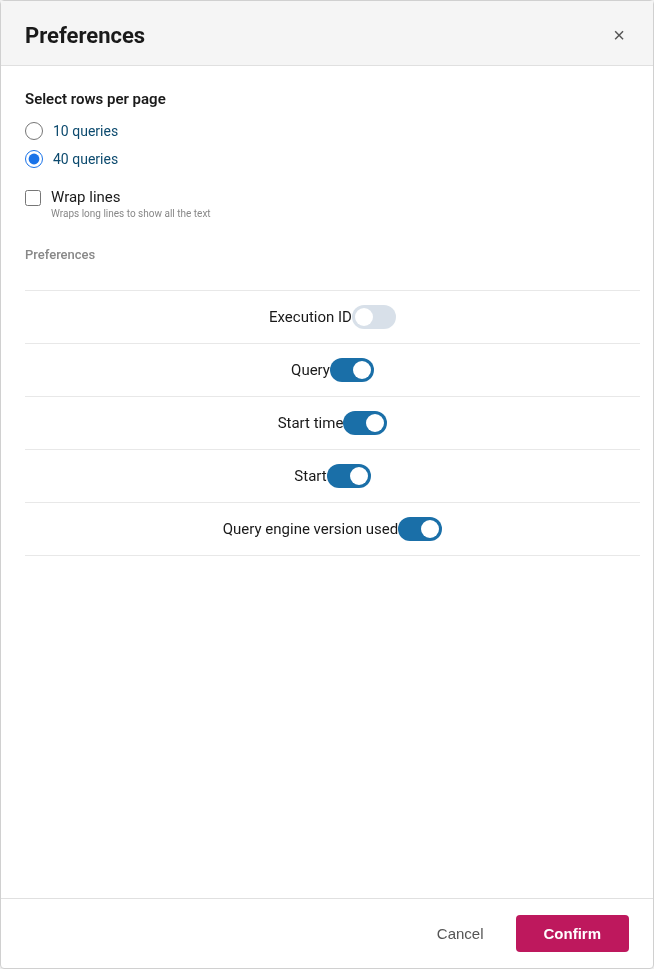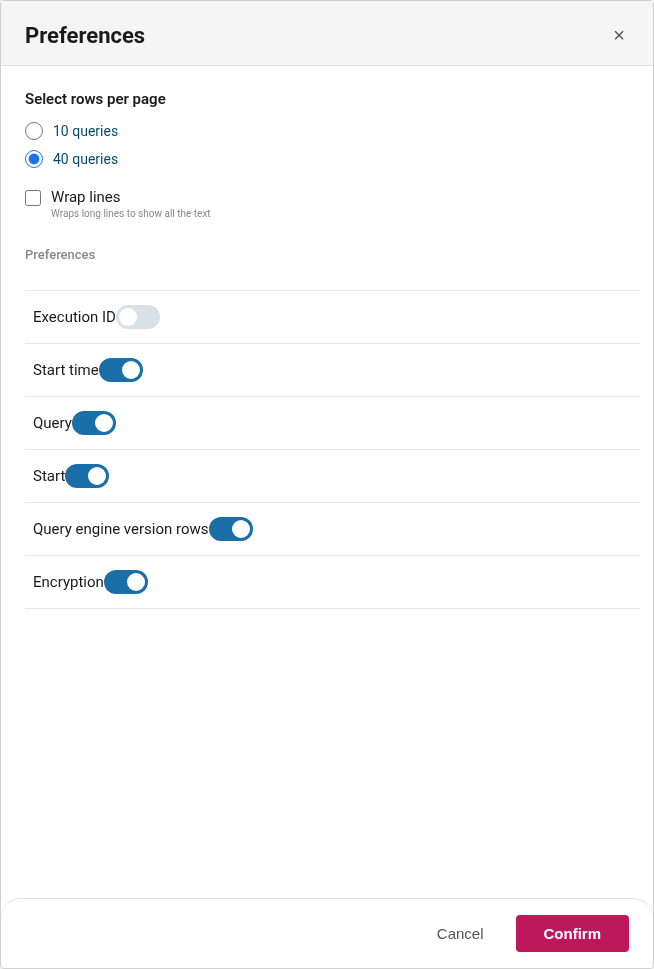--- a/index.html
+++ b/index.html
@@ -137,21 +137,21 @@
       margin-bottom: 0;
       padding-bottom: 8px;
     }
 
     .properties-list {
       border-top: 1px solid #e8e8e8;
     }
 
     .property-row {
       display: flex;
-      justify-content: flex-start;
+      justify-content: center;
       align-items: center;
       padding: 14px 8px;
       border-bottom: 1px solid #e8e8e8;
     }
 
     .property-name {
       font-size: 15px;
       color: #1a1a1a;
     }
 
@@ -206,21 +206,20 @@
     }
 
     .dialog-footer {
       display: flex;
       justify-content: flex-end;
       align-items: center;
       gap: 12px;
       padding: 16px 24px;
       border-top: 1px solid #e0e0e0;
       margin-top: 24px;
-      border-radius: 20px;
     }
 
     .btn-cancel {
       background: none;
       border: none;
       font-size: 15px;
       font-weight: 500;
       color: #555;
       cursor: pointer;
       padding: 10px 20px;
@@ -279,60 +278,53 @@
 
       <div class="property-row">
         <span class="property-name">Execution ID</span>
         <label class="toggle-switch disabled">
           <input type="checkbox" style="">
           <span class="toggle-slider"></span>
         </label>
       </div>
 
       <div class="property-row">
+        <span class="property-name">Query</span>
+        <label class="toggle-switch">
+          <input type="checkbox" checked="" style="">
+          <span class="toggle-slider"></span>
+        </label>
+      </div>
+
+      <div class="property-row">
         <span class="property-name">Start time</span>
         <label class="toggle-switch">
           <input type="checkbox" checked="" style="">
           <span class="toggle-slider"></span>
         </label>
       </div>
 
-      <div class="property-row">
-        <span class="property-name">Query</span>
-        <label class="toggle-switch">
-          <input type="checkbox" checked="" style="">
-          <span class="toggle-slider"></span>
-        </label>
-      </div>
-
 
       <div class="property-row">
         <span class="property-name">Start</span>
         <label class="toggle-switch">
           <input type="checkbox" checked="" style="">
           <span class="toggle-slider"></span>
         </label>
       </div>
 
 
       <div class="property-row">
-        <span class="property-name">Query engine version rows</span>
+        <span class="property-name">Query engine version used</span>
         <label class="toggle-switch">
           <input type="checkbox" checked="" style="">
           <span class="toggle-slider"></span>
         </label>
       </div>
 
-      <div class="property-row">
-        <span class="property-name">Encryption</span>
-        <label class="toggle-switch">
-          <input type="checkbox" checked="" style="">
-          <span class="toggle-slider"></span>
-        </label>
-      </div>
 
     </div>
   </div>
 
   <div class="dialog-footer">
     <button class="btn-cancel">Cancel</button>
     <button class="btn-confirm">Confirm</button>
   </div>
 </div>
 

